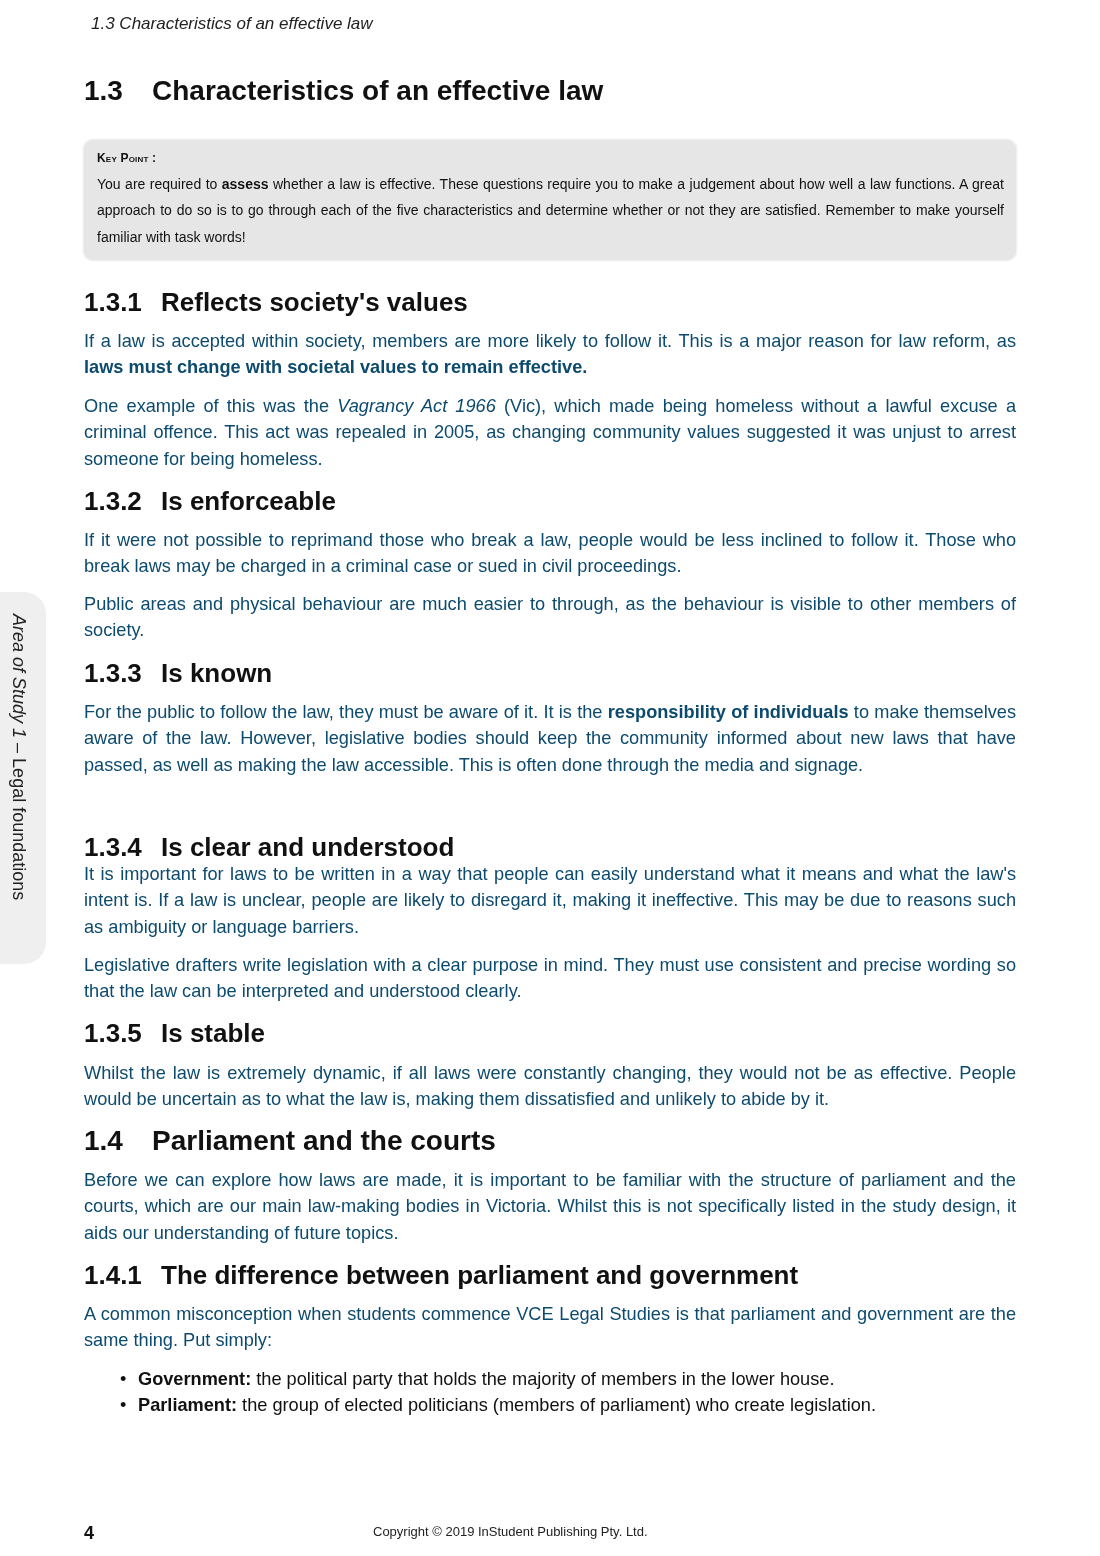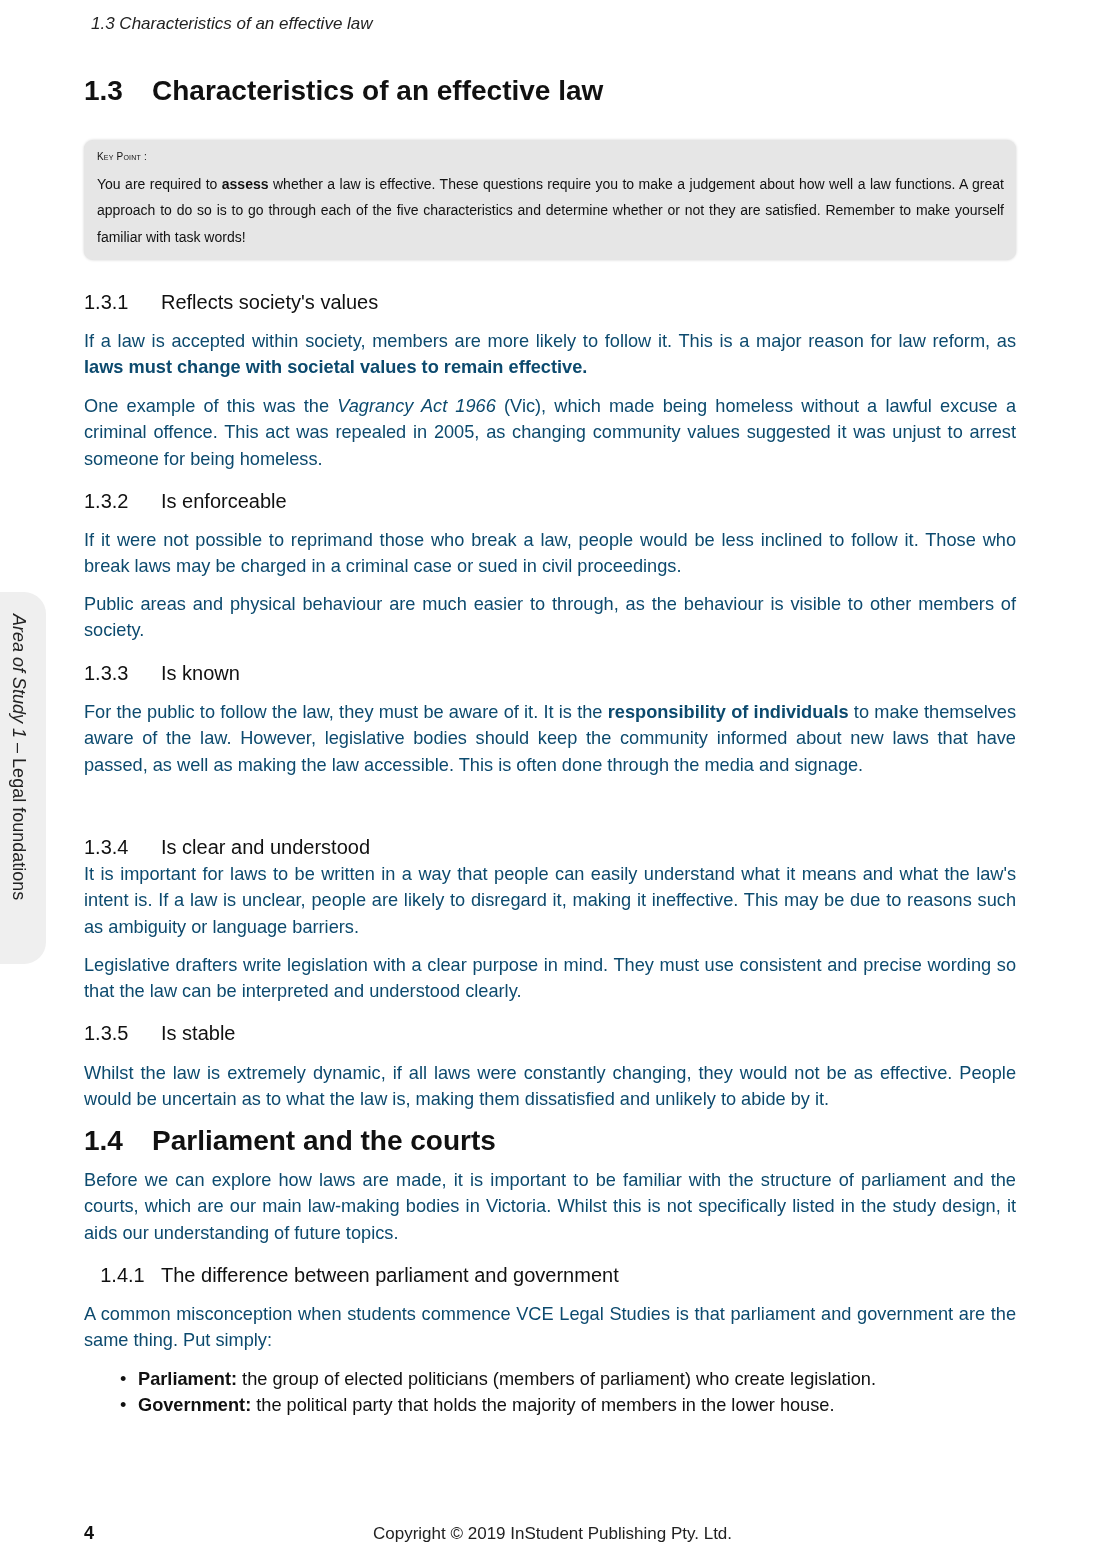--- a/index.html
+++ b/index.html
@@ -13,36 +13,36 @@
     }
     .content {
       position: absolute; left: 84px; top: 0; width: 932px;
     }
     h1 {
       font-size: 28px; font-weight: bold; margin: 0; line-height: 34px;
       position: absolute; left: 0; white-space: nowrap;
     }
     h1 .num { display: inline-block; width: 68px; }
     h2 {
-      font-size: 20px; font-weight: normal; margin: 0; line-height: 28px;
+      font-size: 26px; font-weight: bold; margin: 0; line-height: 28px;
       position: absolute; left: 0; white-space: nowrap;
     }
     h2 .num { display: inline-block; width: 77px; }
     p {
       position: absolute; left: 0; width: 932px; margin: 0;
       font-size: 18.2px; line-height: 26.3px; text-align: justify;
       color: #0c4a6e;
     }
     .keypoint {
       position: absolute; left: 0; top: 140px; width: 932px; height: 120px;
       background: #e6e6e6; border-radius: 9px;
       box-shadow: 0 0 3px rgba(0,0,0,0.18);
     }
     .keypoint .kp-title {
-      position: absolute; left: 13px; top: 11px; font-size: 10px; font-weight: normal;
+      position: absolute; left: 13px; top: 11px; font-size: 12px; font-weight: bold;
       font-variant: small-caps; letter-spacing: 0.2px;
     }
     .keypoint .kp-text {
       position: absolute; left: 13px; top: 31px; width: 907px;
       font-size: 14px; line-height: 26.3px; text-align: justify;
     }
     ul.bullets {
       position: absolute; left: 36px; top: 1366px; margin: 0; padding: 0;
       list-style: none; font-size: 18.2px; line-height: 26.3px;
     }
@@ -56,21 +56,21 @@
     }
     .side-tab .side-text {
       position: absolute; left: 8px; top: 22px;
       writing-mode: vertical-rl; font-size: 18px; color: #222;
       white-space: nowrap;
     }
     .footer-page {
       position: absolute; left: 84px; top: 1523px; font-size: 18px; font-weight: bold;
     }
     .footer-copy {
-      position: absolute; left: 373px; top: 1524px; font-size: 17px; color: #222;
+      position: absolute; left: 373px; top: 1524px; font-size: 13px; color: #222;
     }
   </style>
 </head>
 <body>
 
 <div class="running-header">1.3 Characteristics of an effective law</div>
 
 <div class="side-tab">
   <div class="side-text"><i>Area of Study </i><i>1</i><span> – Legal foundations</span></div>
 </div>
@@ -98,23 +98,23 @@
   <h2 style="top:821px;margin-top:12px;"><span class="num">1.3.4</span><span>Is clear and understood</span></h2>
   <p style="top:861px;">It is important for laws to be written in a way that people can easily understand what it means and what the law's intent is. If a law is unclear, people are likely to disregard it, making it ineffective. This may be due to reasons such as ambiguity or language barriers.</p>
   <p style="top:952px;">Legislative drafters write legislation with a clear purpose in mind.  They must use consistent and precise wording so that the law can be interpreted and understood clearly.</p>
 
   <h2 style="top:1019px;"><span class="num">1.3.5</span><span>Is stable</span></h2>
   <p style="top:1060px;">Whilst the law is extremely dynamic, if all laws were constantly changing, they would not be as effective. People would be uncertain as to what the law is, making them dissatisfied and unlikely to abide by it.</p>
 
   <h1 style="top:1124px;"><span class="num">1.4</span><span>Parliament and the courts</span></h1>
   <p style="top:1167px;">Before we can explore how laws are made, it is important to be familiar with the structure of parliament and the courts, which are our main law-making bodies in Victoria. Whilst this is not specifically listed in the study design, it aids our understanding of future topics.</p>
 
-  <h2 style="top:1261px;text-align:center;"><span class="num">1.4.1</span><span>The difference between parliament and government</span></h2>
+  <h2 style="top:1261px;"><span class="num">1.4.1</span><span>The difference between parliament and government</span></h2>
   <p style="top:1301px;">A common misconception when students commence VCE Legal Studies is that parliament and government are the same thing. Put simply:</p>
 
   <ul class="bullets">
+    <li><b>Government:</b><span> the political party that holds the majority of members in the lower house.</span></li>
     <li><b>Parliament:</b><span> the group of elected politicians (members of parliament) who create legislation.</span></li>
-    <li><b>Government:</b><span> the political party that holds the majority of members in the lower house.</span></li>
   </ul>
 </div>
 
 <div class="footer-page">4</div>
 <div class="footer-copy">Copyright © 2019 InStudent Publishing Pty. Ltd.</div>
 
 </body></html>

